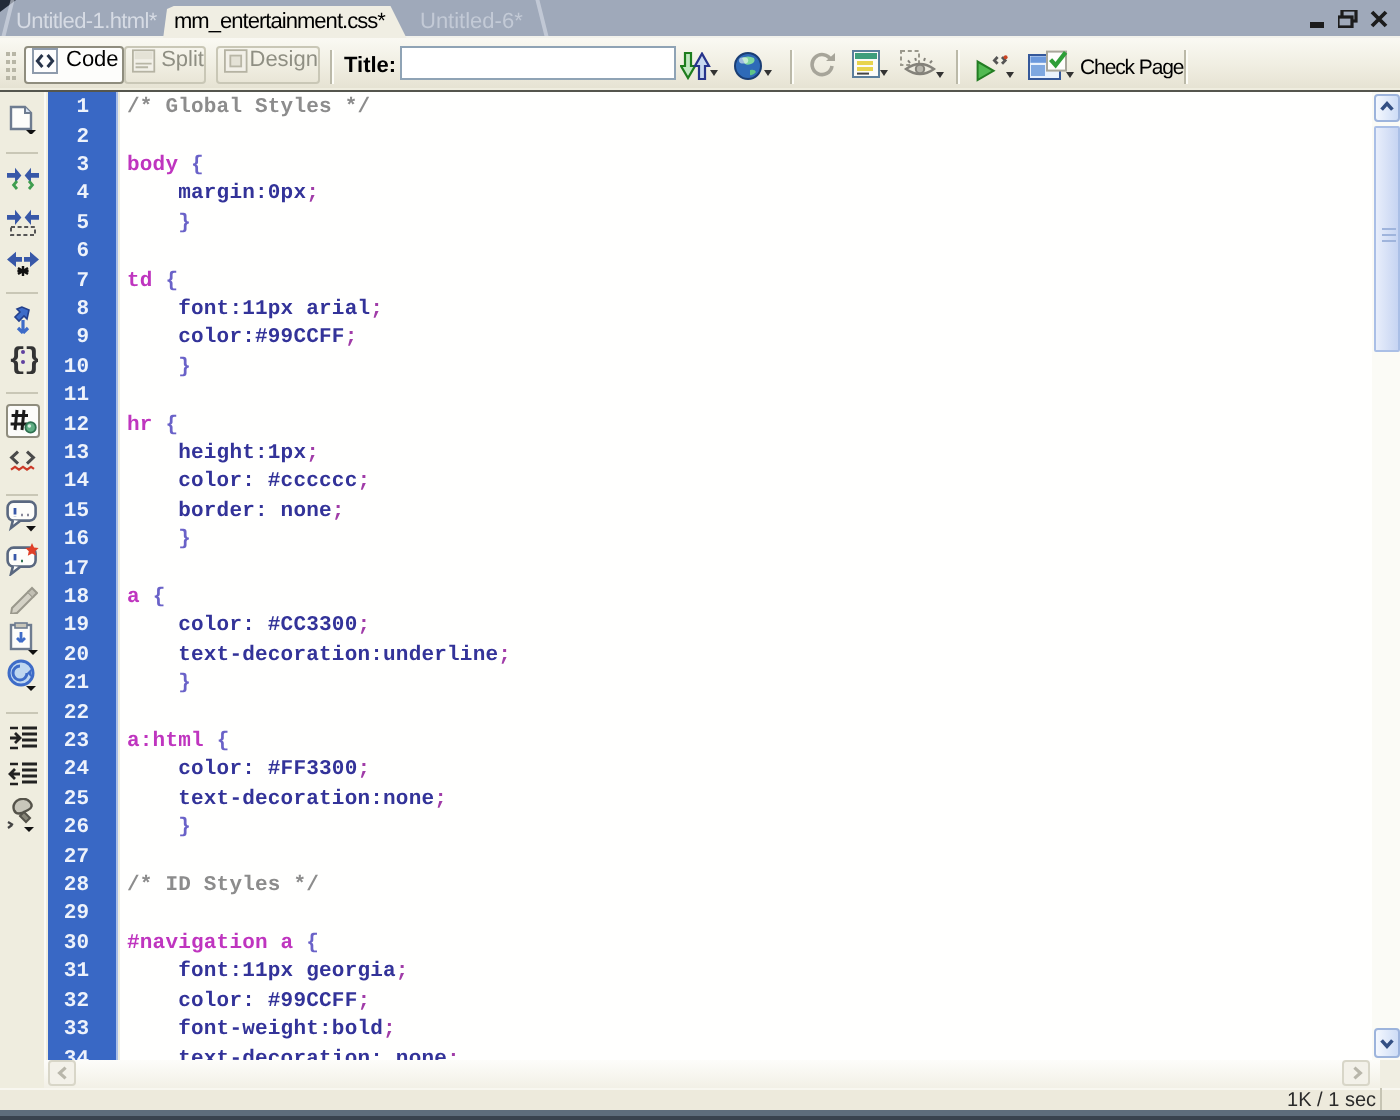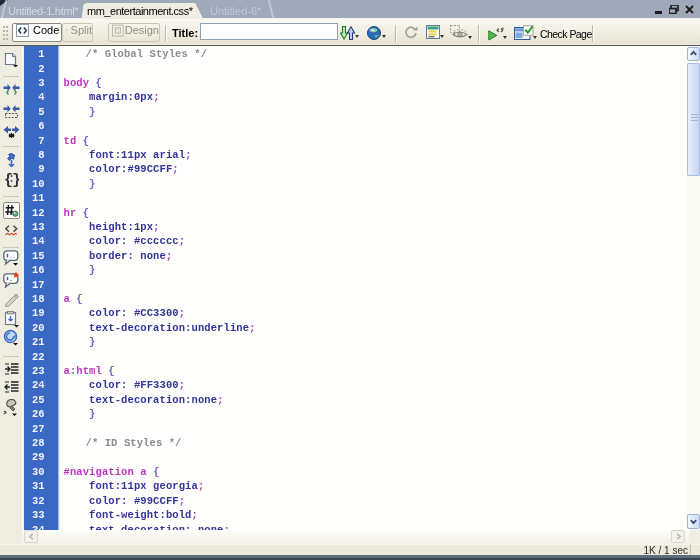--- a/index.html
+++ b/index.html
@@ -38,21 +38,21 @@
   #gutter{left:23.5px;top:46px;width:35px;height:483.5px;background:#3968C5;
           border-right:1px solid #A8BEE8;box-sizing:border-box;}
   #gutter pre{margin:0;position:absolute;top:1.1px;right:13px;text-align:right;
       font-family:"Liberation Mono",monospace;font-size:10.5px;line-height:14.4px;
       color:#EDF2FB;font-weight:bold;}
   #codearea{left:59.5px;top:46px;width:626.5px;height:483.5px;background:#FFFFFE;overflow:hidden;}
   #codearea pre{margin:0;position:absolute;left:4px;top:1.1px;
       font-family:"Liberation Mono",monospace;font-size:10.5px;line-height:14.4px;
       color:#333399;font-weight:bold;letter-spacing:0.1px;}
   .sel{color:#BF35BF;}
-  .com{color:#8C8C8C;margin-left:22px;}
+  .com{color:#8C8C8C;}
   .br{color:#6A62C8;}
   .sc{color:#A03CA8;}
   
   #vscroll{left:686px;top:46px;width:14px;height:483.5px;background:#FBFBF6;}
   .sbtn{position:absolute;left:0.5px;width:13px;box-sizing:border-box;
         background:linear-gradient(90deg,#F4F8FE,#CDDCF6);border:1px solid #9DB4DC;border-radius:2px;
         display:flex;align-items:center;justify-content:center;}
   #vthumb{position:absolute;left:0.5px;top:16.5px;width:13px;height:113px;box-sizing:border-box;
         background:linear-gradient(90deg,#E8EEFB,#C6D4F2);border:1px solid #AABFE6;border-radius:1px;}
   #vgrip{position:absolute;left:3px;top:50px;width:7px;height:8px;
@@ -108,21 +108,21 @@
       <rect x="3" y="13" width="2" height="2"></rect>
     </g>
   </svg>
   <div class="abs btn on" style="left:12px;width:50px;">
     <svg style="margin-left:3px" width="13" height="13" viewBox="0 0 13 13">
       <rect x="0.5" y="0.5" width="12" height="12" fill="#FDFDFD" stroke="#8E9BAC"></rect>
       <path d="M5.2 3.5 L2.7 6.5 L5.2 9.5 M7.8 3.5 L10.3 6.5 L7.8 9.5" fill="none" stroke="#27344A" stroke-width="1.5"></path>
     </svg>
     <span style="margin-left:4px">Code</span>
   </div>
-  <div class="abs btn off" style="left:62px;width:31px;">
+  <div class="abs btn off" style="left:62px;width:41px;">
     <svg style="margin-left:3px" width="13" height="13" viewBox="0 0 13 13">
       <rect x="0.5" y="0.5" width="12" height="12" fill="#F2F0E8" stroke="#B5B3A3"></rect>
       <rect x="1.5" y="1.5" width="10" height="4" fill="#E4E2D6"></rect>
       <path d="M2 8 h9 M2 10 h7" stroke="#B8B6A6" stroke-width="1"></path>
     </svg>
     <span style="margin-left:3px">Split</span>
   </div>
   <div class="abs btn off" style="left:108px;width:52px;">
     <svg style="margin-left:3px" width="13" height="13" viewBox="0 0 13 13">
       <rect x="0.5" y="0.5" width="12" height="12" fill="#F2F0E8" stroke="#B5B3A3"></rect>

